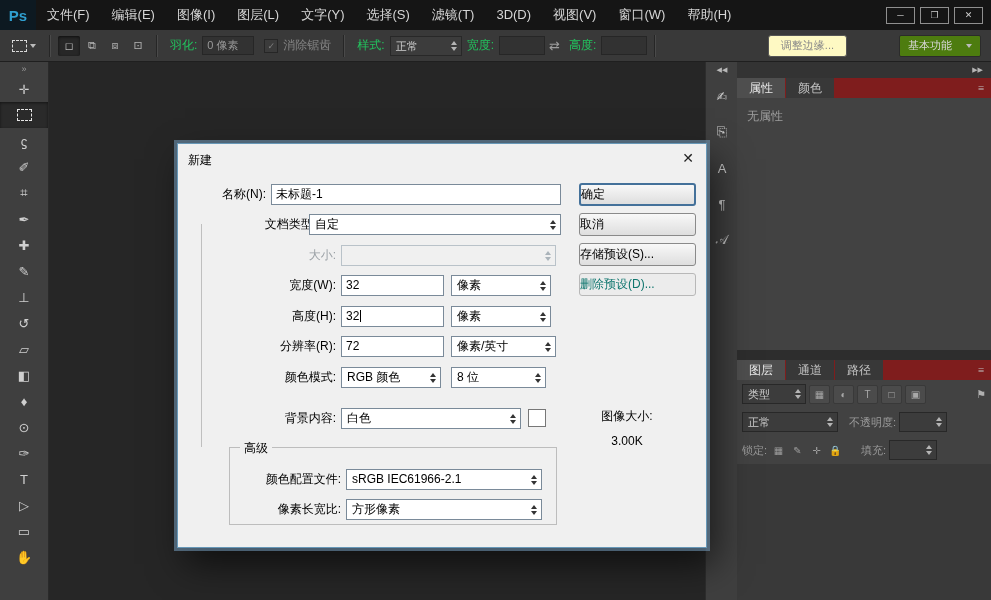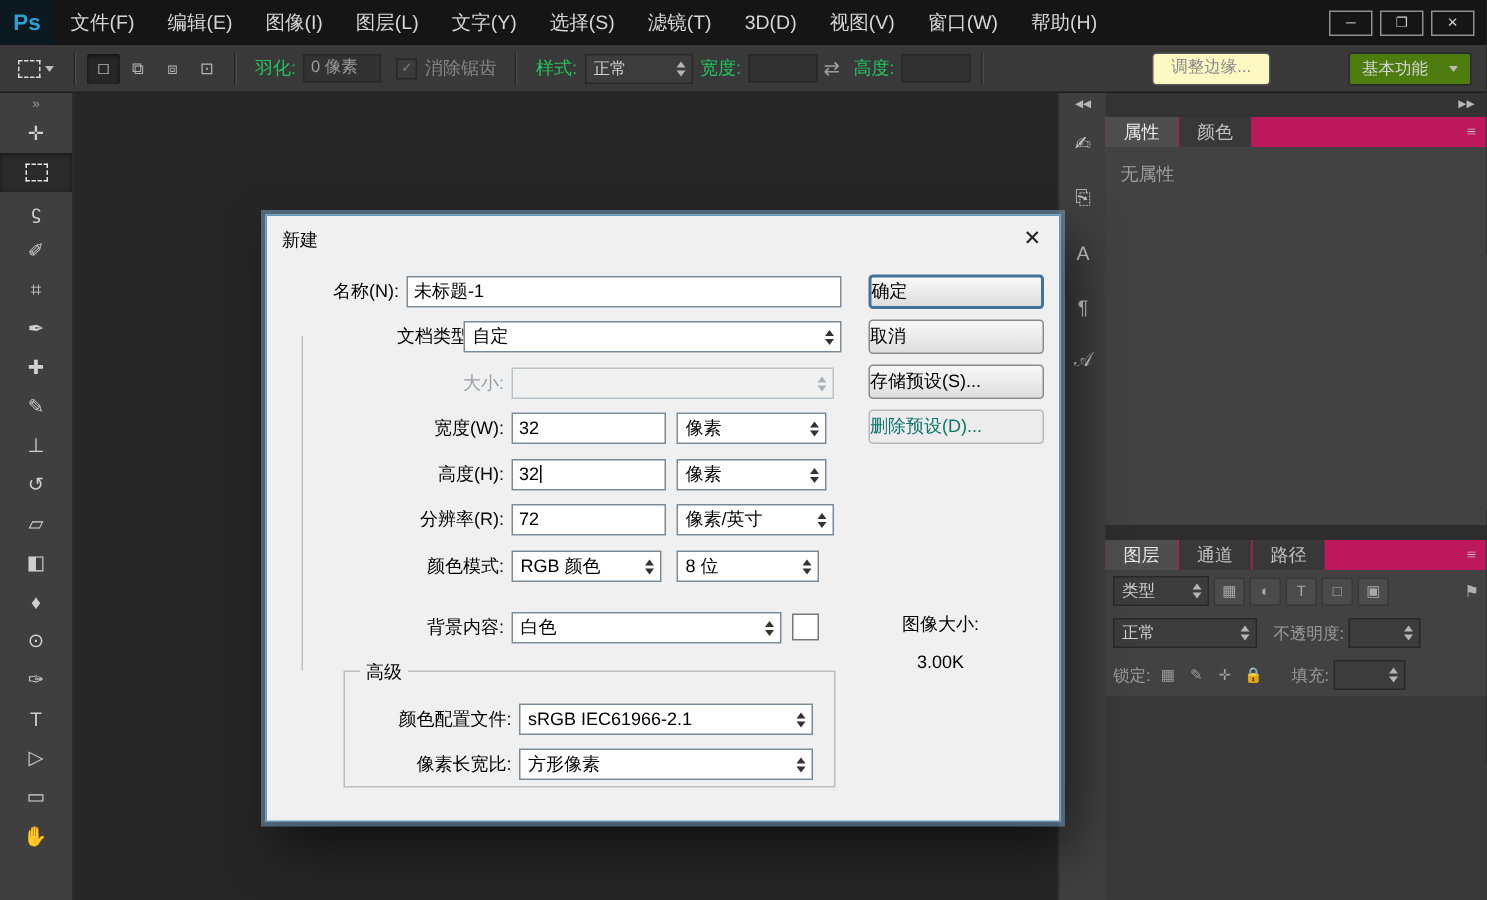--- a/index.html
+++ b/index.html
@@ -74,21 +74,21 @@
   .dockstrip{position:absolute;left:705px;top:62px;bottom:0;width:32px;background:#3f3f3f;
     border-left:1px solid #2d2d2d;z-index:3;}
   .ds-collapse{height:16px;text-align:center;color:#b8b8b8;font-size:7px;line-height:16px;}
   .dock-icon{width:32px;height:36px;display:flex;align-items:center;justify-content:center;
     color:#c9c9c9;font-size:13px;}
 
   
   .rightpanels{position:absolute;left:737px;right:0;top:62px;bottom:0;background:#424242;z-index:3;}
   .rp-top{position:absolute;left:0;right:0;top:0;height:16px;background:#333;color:#b5b5b5;
     font-size:7px;line-height:16px;text-align:right;padding-right:8px;box-sizing:border-box;}
-  .tabbar{position:absolute;left:0;right:0;height:20px;background:#be185d;display:flex;align-items:center;font-family:Liberation Serif, serif;}
+  .tabbar{position:absolute;left:0;right:0;height:20px;background:#7f1d1d;display:flex;align-items:center;font-family:Liberation Serif, serif;}
   .tabs{display:flex;height:20px;}
   .tab{height:20px;line-height:20px;padding:0 12px;font-size:12px;color:#c2c2c2;background:#383838;
     margin-right:1px;white-space:nowrap;}
   .tab.selected{background:#4e4e4e;color:#e8e8e8;}
   .panel-menu{margin-left:auto;margin-right:7px;color:#c0c0c0;font-size:11px;line-height:20px;}
   .props-body{position:absolute;left:0;right:0;top:36px;height:252px;background:#424242;
     color:#9e9e9e;font-size:12px;padding:10px 10px;box-sizing:border-box;}
   .splitter{position:absolute;left:0;right:0;top:288px;height:10px;background:#2d2d2d;}
   .panel-row{position:absolute;left:0;right:0;height:28px;background:#424242;display:flex;
     align-items:center;padding:0 5px;box-sizing:border-box;gap:3px;color:#9a9a9a;font-size:11px;}

